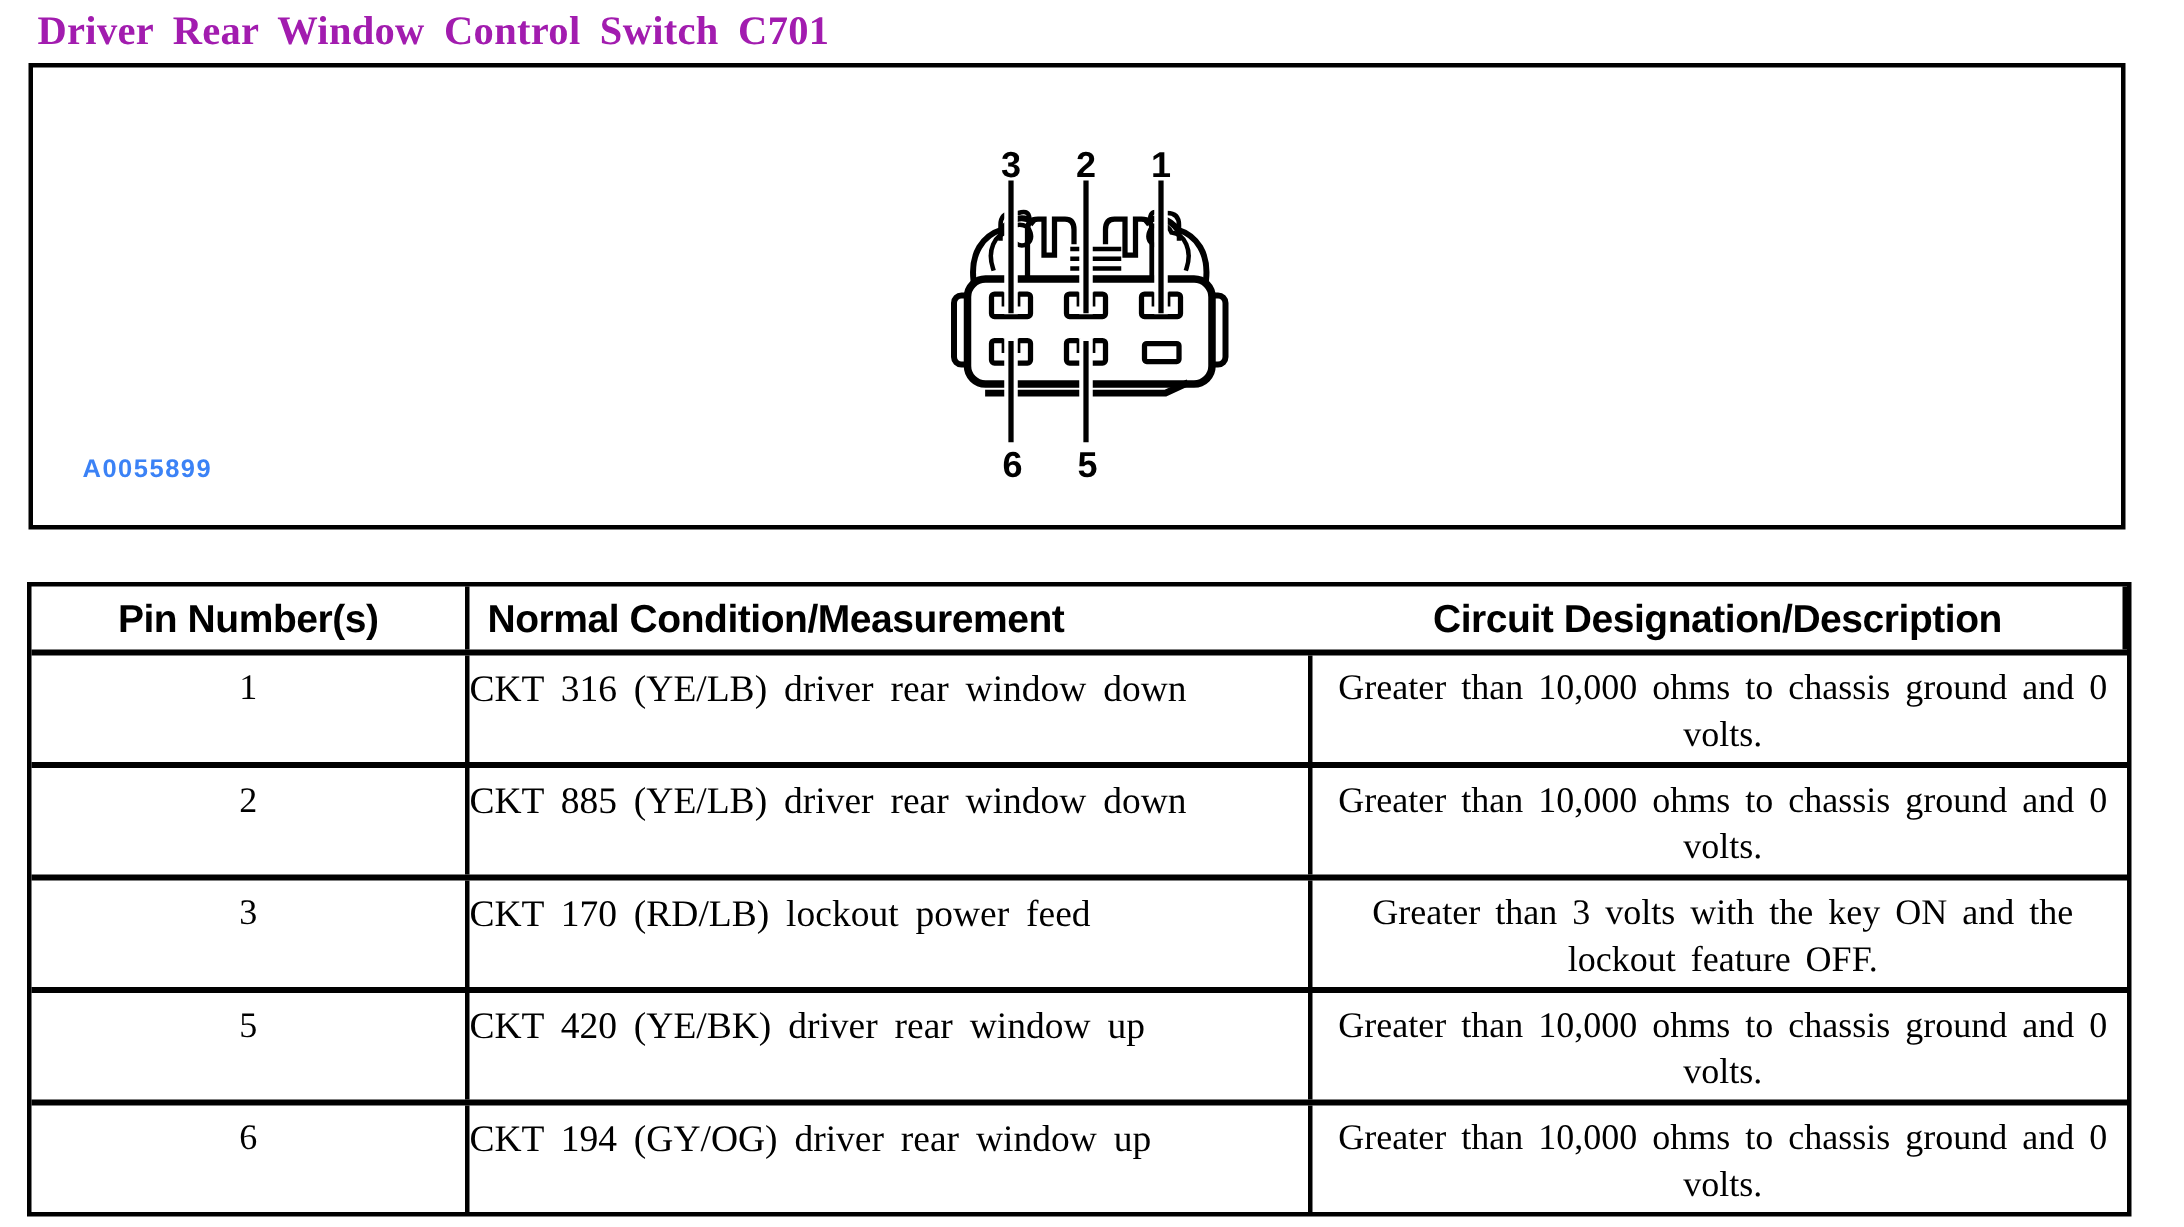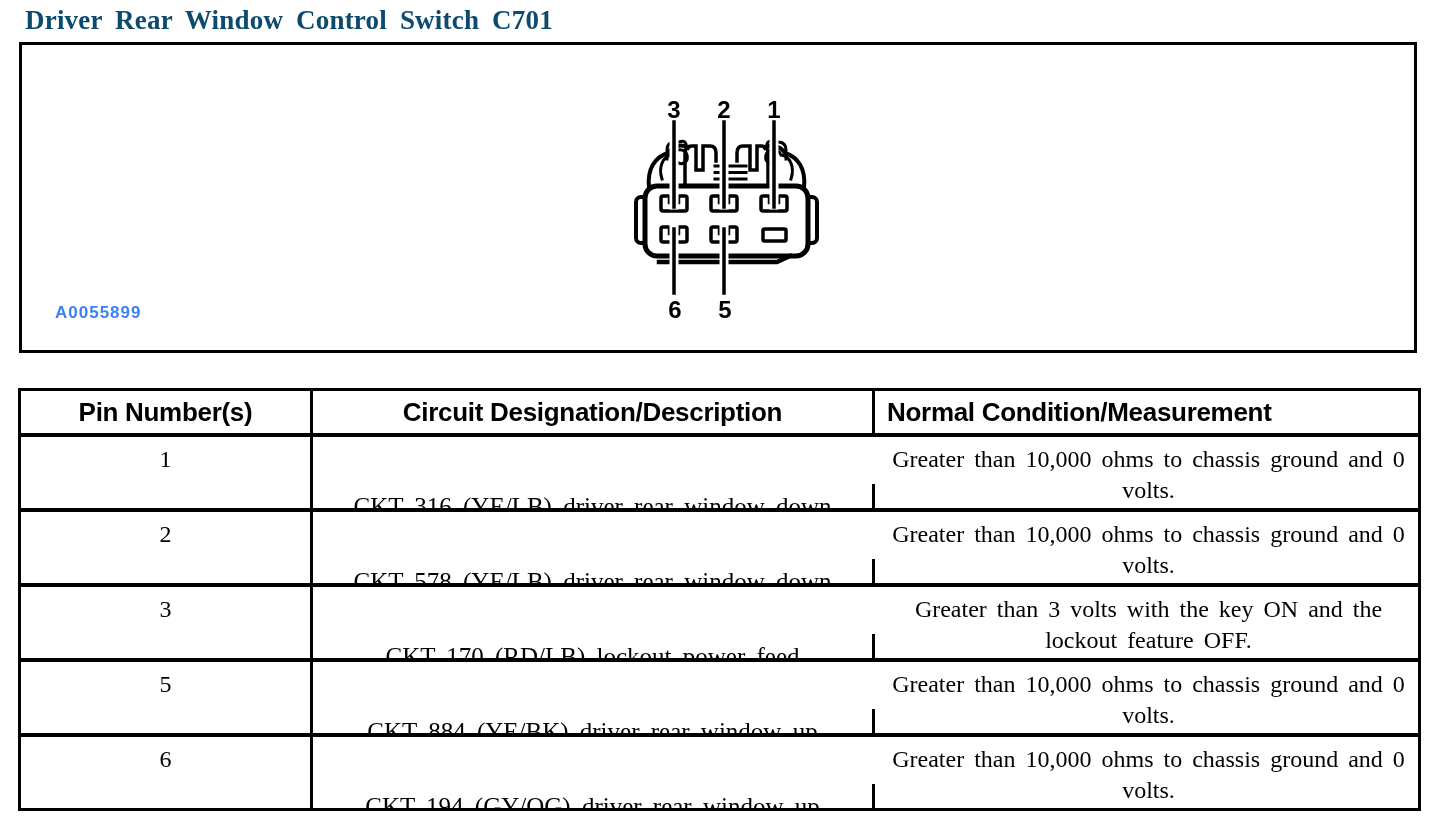--- a/index.html
+++ b/index.html
@@ -2,21 +2,21 @@
 <html><head>
 <meta charset="utf-8">
 <style>
   html,body{margin:0;padding:0;background:#ffffff;}
   .page{position:relative;width:1456px;height:818px;background:#fff;color:#000;overflow:hidden;}
 
   .page-title{
     position:absolute;left:25px;top:5px;margin:0;
     font-family:"Liberation Serif","DejaVu Serif",serif;
     font-weight:bold;font-size:27px;word-spacing:6px;letter-spacing:.2px;
-    color:#0c4a6e;
+    color:#a21caf;
   }
 
   .figure-box{
     position:absolute;left:19px;top:42px;width:1392px;height:305px;
     border:3px solid #000;background:#fff;
   }
   .figure-box svg{position:absolute;left:0;top:0;}
   .figure-id{
     position:absolute;left:33px;top:258px;
     font-family:"Liberation Sans","DejaVu Sans",sans-serif;
@@ -42,21 +42,21 @@
     padding-top:6px;
   }
   .head-center{text-align:center;}
   .head-left{text-align:left;padding-left:12px;}
   .body-cell{
     font-family:"Liberation Serif","DejaVu Serif",serif;
     font-size:24px;line-height:31px;word-spacing:4px;
     padding-top:7px;
   }
   .cell-pin{text-align:center;}
-  .cell-circuit{text-align:center;font-size:25px;word-spacing:5px;margin-top:47px;}
+  .cell-circuit{font-size:25px;word-spacing:5px;}
   .cell-cond{text-align:center;padding-left:10px;padding-right:6px;}
 </style>
 </head>
 <body>
 
 <div class="page">
 
   <h1 class="page-title">Driver Rear Window Control Switch C701</h1>
 
   <div class="figure-box">
@@ -124,45 +124,45 @@
       <text class="pin-num" x="703" y="273" text-anchor="middle" fill="#000">5</text>
     </svg>
 
     <div class="figure-id">A0055899</div>
   </div>
 
   <div class="pin-table">
 
     <div class="t-row t-head">
       <div class="cell head-cell head-center b-r">Pin Number(s)</div>
+      <div class="cell head-cell head-left">Normal Condition/Measurement</div>
       <div class="cell head-cell head-center b-r">Circuit Designation/Description</div>
-      <div class="cell head-cell head-left">Normal Condition/Measurement</div>
     </div>
 
     <div class="t-row t-data">
       <div class="cell body-cell cell-pin b-r">1</div>
       <div class="cell body-cell cell-circuit b-r">CKT 316 (YE/LB) driver rear window down</div>
       <div class="cell body-cell cell-cond">Greater than 10,000 ohms to chassis ground and 0 volts.</div>
     </div>
 
     <div class="t-row t-data">
       <div class="cell body-cell cell-pin b-r">2</div>
-      <div class="cell body-cell cell-circuit b-r">CKT 578 (YE/LB) driver rear window down</div>
+      <div class="cell body-cell cell-circuit b-r">CKT 885 (YE/LB) driver rear window down</div>
       <div class="cell body-cell cell-cond">Greater than 10,000 ohms to chassis ground and 0 volts.</div>
     </div>
 
     <div class="t-row t-data">
       <div class="cell body-cell cell-pin b-r">3</div>
       <div class="cell body-cell cell-circuit b-r">CKT 170 (RD/LB) lockout power feed</div>
       <div class="cell body-cell cell-cond">Greater than 3 volts with the key ON and the lockout feature OFF.</div>
     </div>
 
     <div class="t-row t-data">
       <div class="cell body-cell cell-pin b-r">5</div>
-      <div class="cell body-cell cell-circuit b-r">CKT 884 (YE/BK) driver rear window up</div>
+      <div class="cell body-cell cell-circuit b-r">CKT 420 (YE/BK) driver rear window up</div>
       <div class="cell body-cell cell-cond">Greater than 10,000 ohms to chassis ground and 0 volts.</div>
     </div>
 
     <div class="t-row t-data">
       <div class="cell body-cell cell-pin b-r">6</div>
       <div class="cell body-cell cell-circuit b-r">CKT 194 (GY/OG) driver rear window up</div>
       <div class="cell body-cell cell-cond">Greater than 10,000 ohms to chassis ground and 0 volts.</div>
     </div>
 
   </div>

